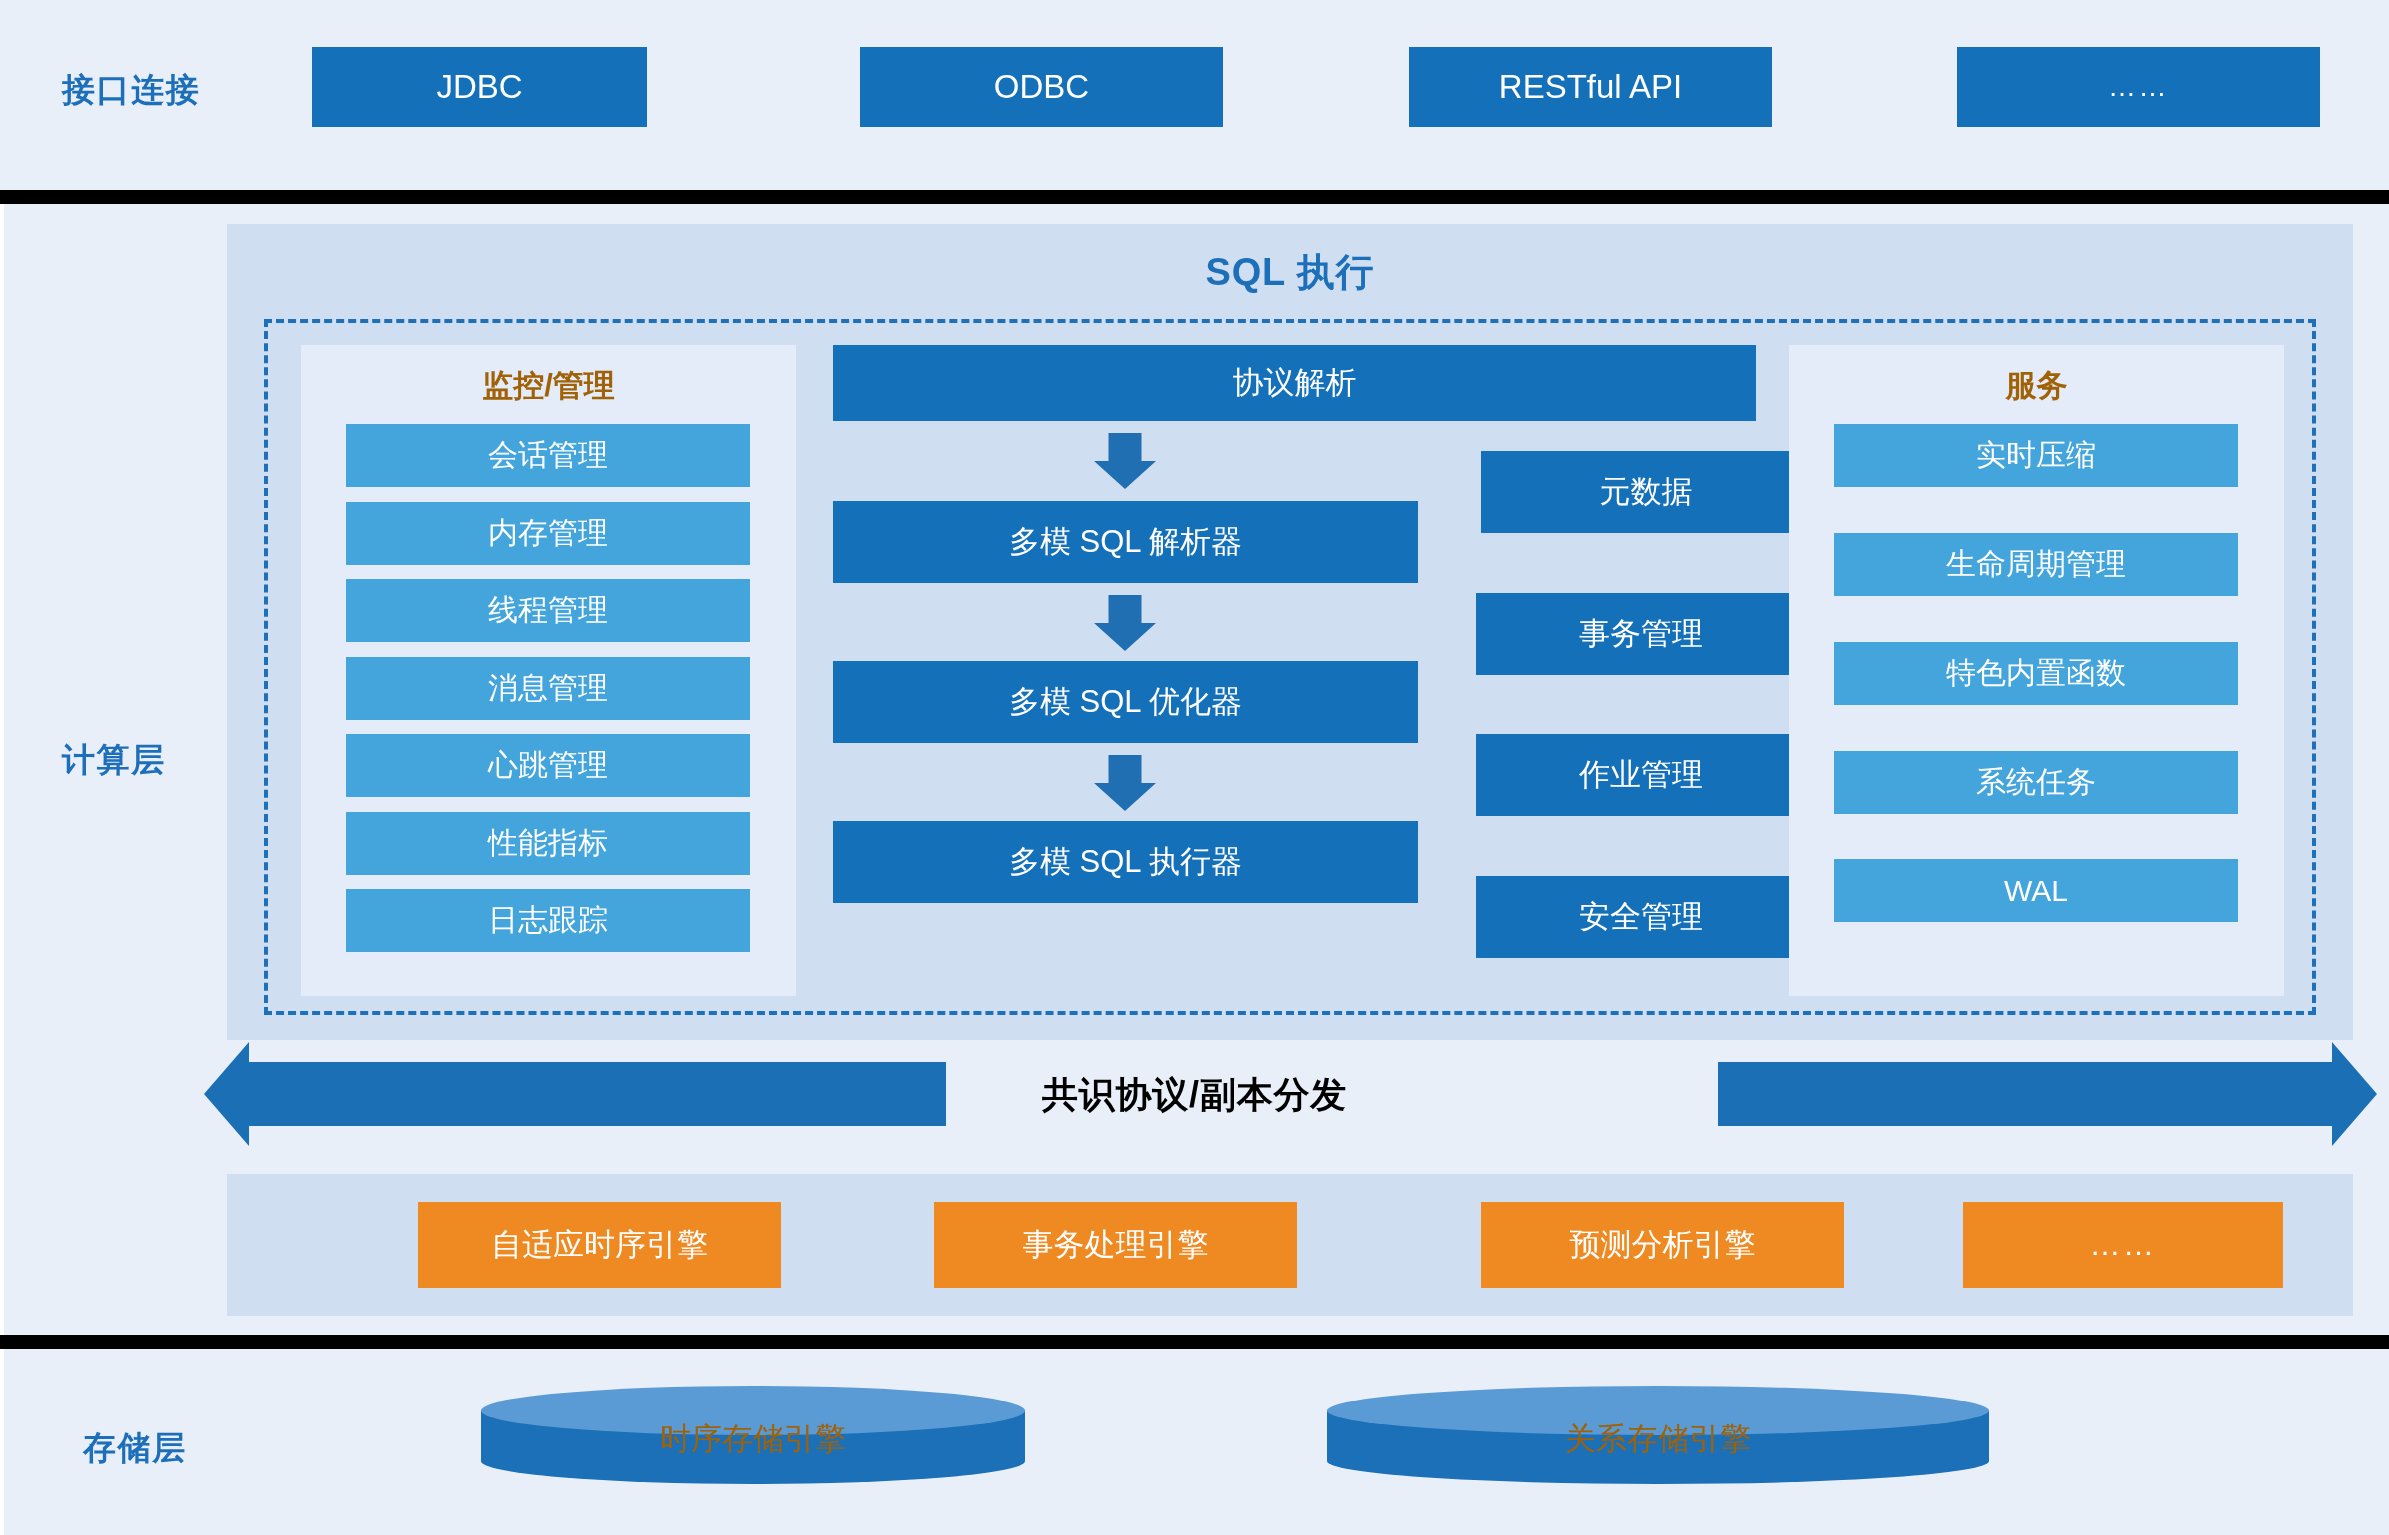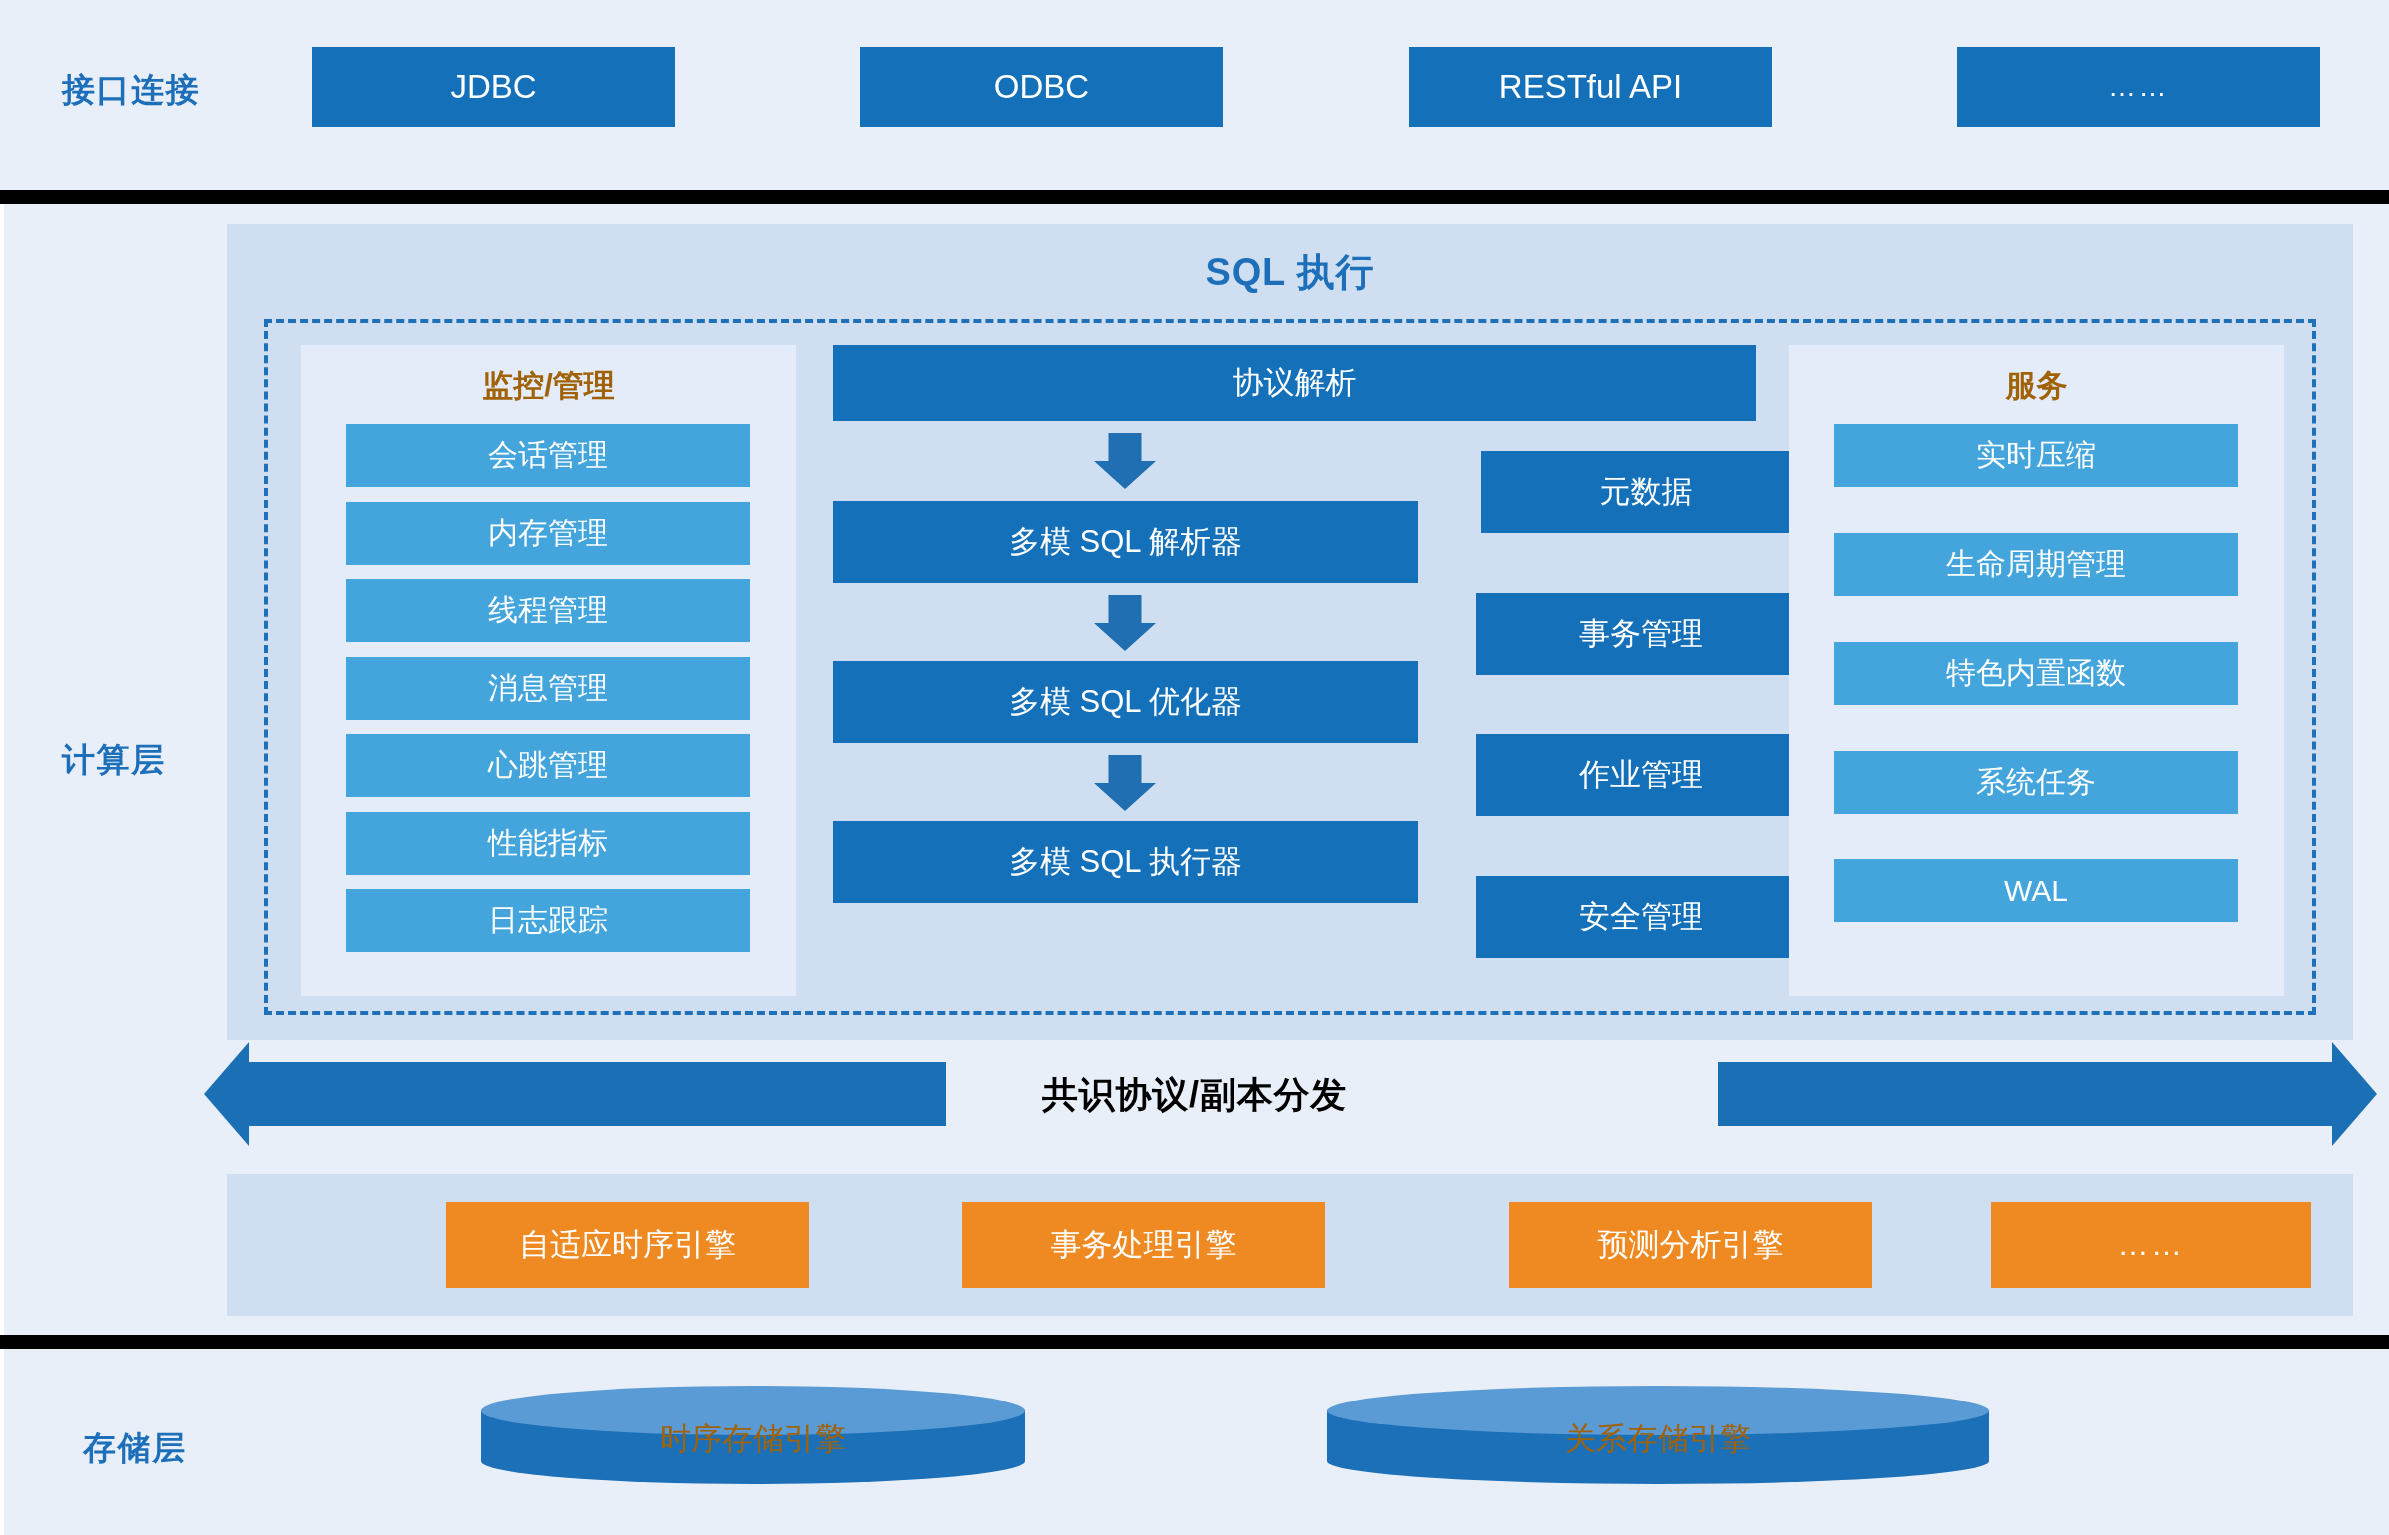--- a/index.html
+++ b/index.html
@@ -67,21 +67,21 @@
     top: 47px;
     height: 80px;
     background: #1470b8;
     color: #ffffff;
     font-size: 33px;
     display: flex;
     align-items: center;
     justify-content: center;
     white-space: nowrap;
   }
-  #iface-jdbc { left: 312px;  width: 363px; }
+  #iface-jdbc { left: 312px;  width: 335px; }
   #iface-odbc { left: 860px; width: 363px; }
   #iface-rest { left: 1409px; width: 363px; }
   #iface-more { left: 1957px; width: 363px; }
   .dots { letter-spacing: 2.5px; font-size: 28px; }
 
   
   #compute-panel {
     position: absolute;
     left: 227px;
     top: 224px;
@@ -219,21 +219,20 @@
     position: absolute;
     top: 28px;
     height: 86px;
     background: #ef8a22;
     color: #ffffff;
     font-size: 31px;
     display: flex;
     align-items: center;
     justify-content: center;
     white-space: nowrap;
-    margin-left: 28px;
   }
   #engine-ts     { left: 191px;  width: 363px; }
   #engine-txn    { left: 707px;  width: 363px; }
   #engine-pred   { left: 1254px; width: 363px; }
   #engine-more   { left: 1736px; width: 320px; }
 
   
   .cylinder {
     position: absolute;
     top: 1386px;

